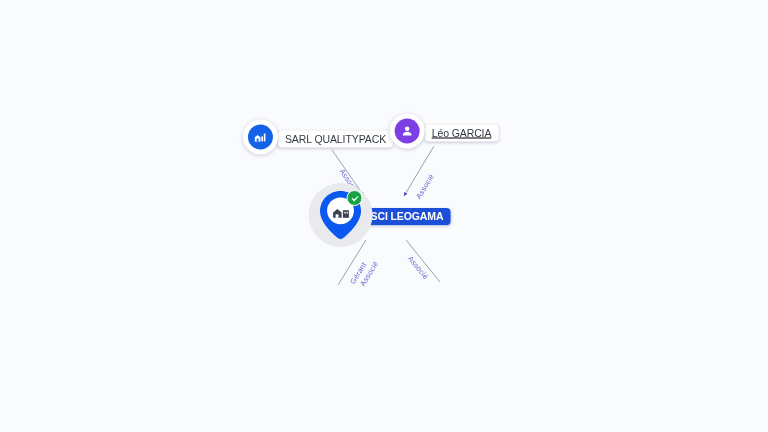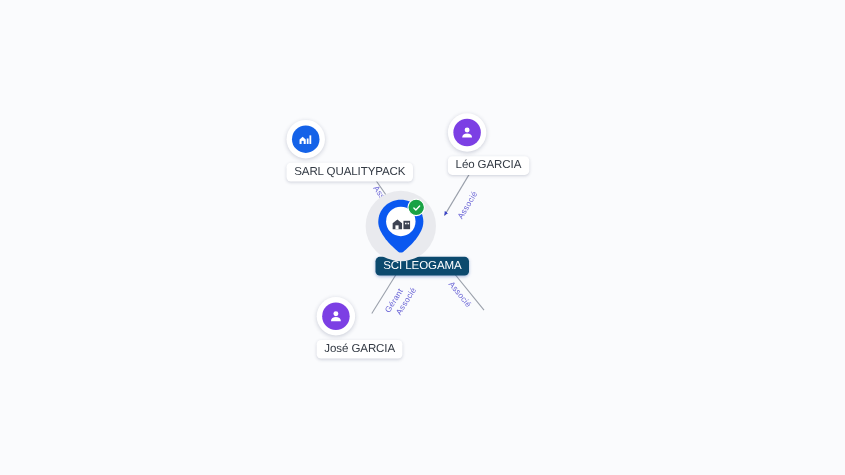--- a/index.html
+++ b/index.html
@@ -24,22 +24,22 @@
     top: 0;
     width: 768px;
     height: 432px;
   }
 
   
   .node {
     position: absolute;
     transform: translate(-50%, -50%);
     display: flex;
-    flex-direction: column;
-    align-items: flex-start;
+    flex-direction: row;
+    align-items: center;
   }
   .node-badge-wrap {
     position: relative;
     display: flex;
     align-items: center;
     justify-content: center;
   }
 
   
   .chip {
@@ -72,23 +72,23 @@
     line-height: 12px;
     white-space: nowrap;
     letter-spacing: -0.1px;
   }
   .node-label.light {
     background: #ffffff;
     color: #333a44;
     box-shadow: 0 1px 3px rgba(30, 40, 80, .20);
   }
   .node-label.primary {
-    background: #0c4a6e;
+    background: #1d4ed8;
     color: #ffffff;
-    font-weight: normal;
+    font-weight: bold;
     box-shadow: 0 1px 3px rgba(10, 60, 160, .35);
   }
 
   
   .center-node .halo {
     position: absolute;
     width: 64px;
     height: 64px;
     border-radius: 50%;
     background: #e9eaee;
@@ -168,47 +168,34 @@
             <rect x="6" y="14.5" width="3" height="4.5" fill="#1462e8"></rect>
             <rect x="13.5" y="11" width="2.6" height="8" fill="#ffffff"></rect>
             <rect x="17.4" y="6.5" width="2.6" height="12.5" fill="#ffffff"></rect>
           </svg>
         </div>
       </div>
     </div>
     <div class="node-label light">SARL QUALITYPACK</div>
   </div>
 
-  <div class="node" style="left:444px; top:131px;">
+  <div class="node" style="left:444px; top:131px;text-decoration:underline;">
     <div class="node-badge-wrap">
       <div class="chip">
         <div class="chip-inner person">
           <svg width="15" height="15" viewBox="0 0 24 24" aria-hidden="true">
             <circle cx="12" cy="8.4" r="3.6" fill="#ffffff"></circle>
             <path d="M4.8 19.2 C4.8 15.3 8 13.2 12 13.2 C16 13.2 19.2 15.3 19.2 19.2 Z" fill="#ffffff"></path>
           </svg>
         </div>
       </div>
     </div>
     <div class="node-label light">Léo GARCIA</div>
   </div>
 
-  <div class="node" style="left:327px; top:298px;">
-    <div class="node-badge-wrap">
-      <div class="chip">
-        <div class="chip-inner person">
-          <svg width="15" height="15" viewBox="0 0 24 24" aria-hidden="true">
-            <circle cx="12" cy="8.4" r="3.6" fill="#ffffff"></circle>
-            <path d="M4.8 19.2 C4.8 15.3 8 13.2 12 13.2 C16 13.2 19.2 15.3 19.2 19.2 Z" fill="#ffffff"></path>
-          </svg>
-        </div>
-      </div>
-    </div>
-    <div class="node-label light">José GARCIA</div>
-  </div>
 
 
   <div class="node center-node" style="left:384px; top:215px;">
     <div class="node-badge-wrap">
       <div class="halo"></div>
 
       <div class="pin">
         <svg width="46" height="52" viewBox="0 0 46 52" aria-hidden="true" style="position:absolute; left:0; top:0;">
           <path d="M23 2 C11.5 2 2.5 11 2.5 22.2 C2.5 33 14.5 44.5 20.6 49.3
                    C22 50.4 24 50.4 25.4 49.3 C31.5 44.5 43.5 33 43.5 22.2

